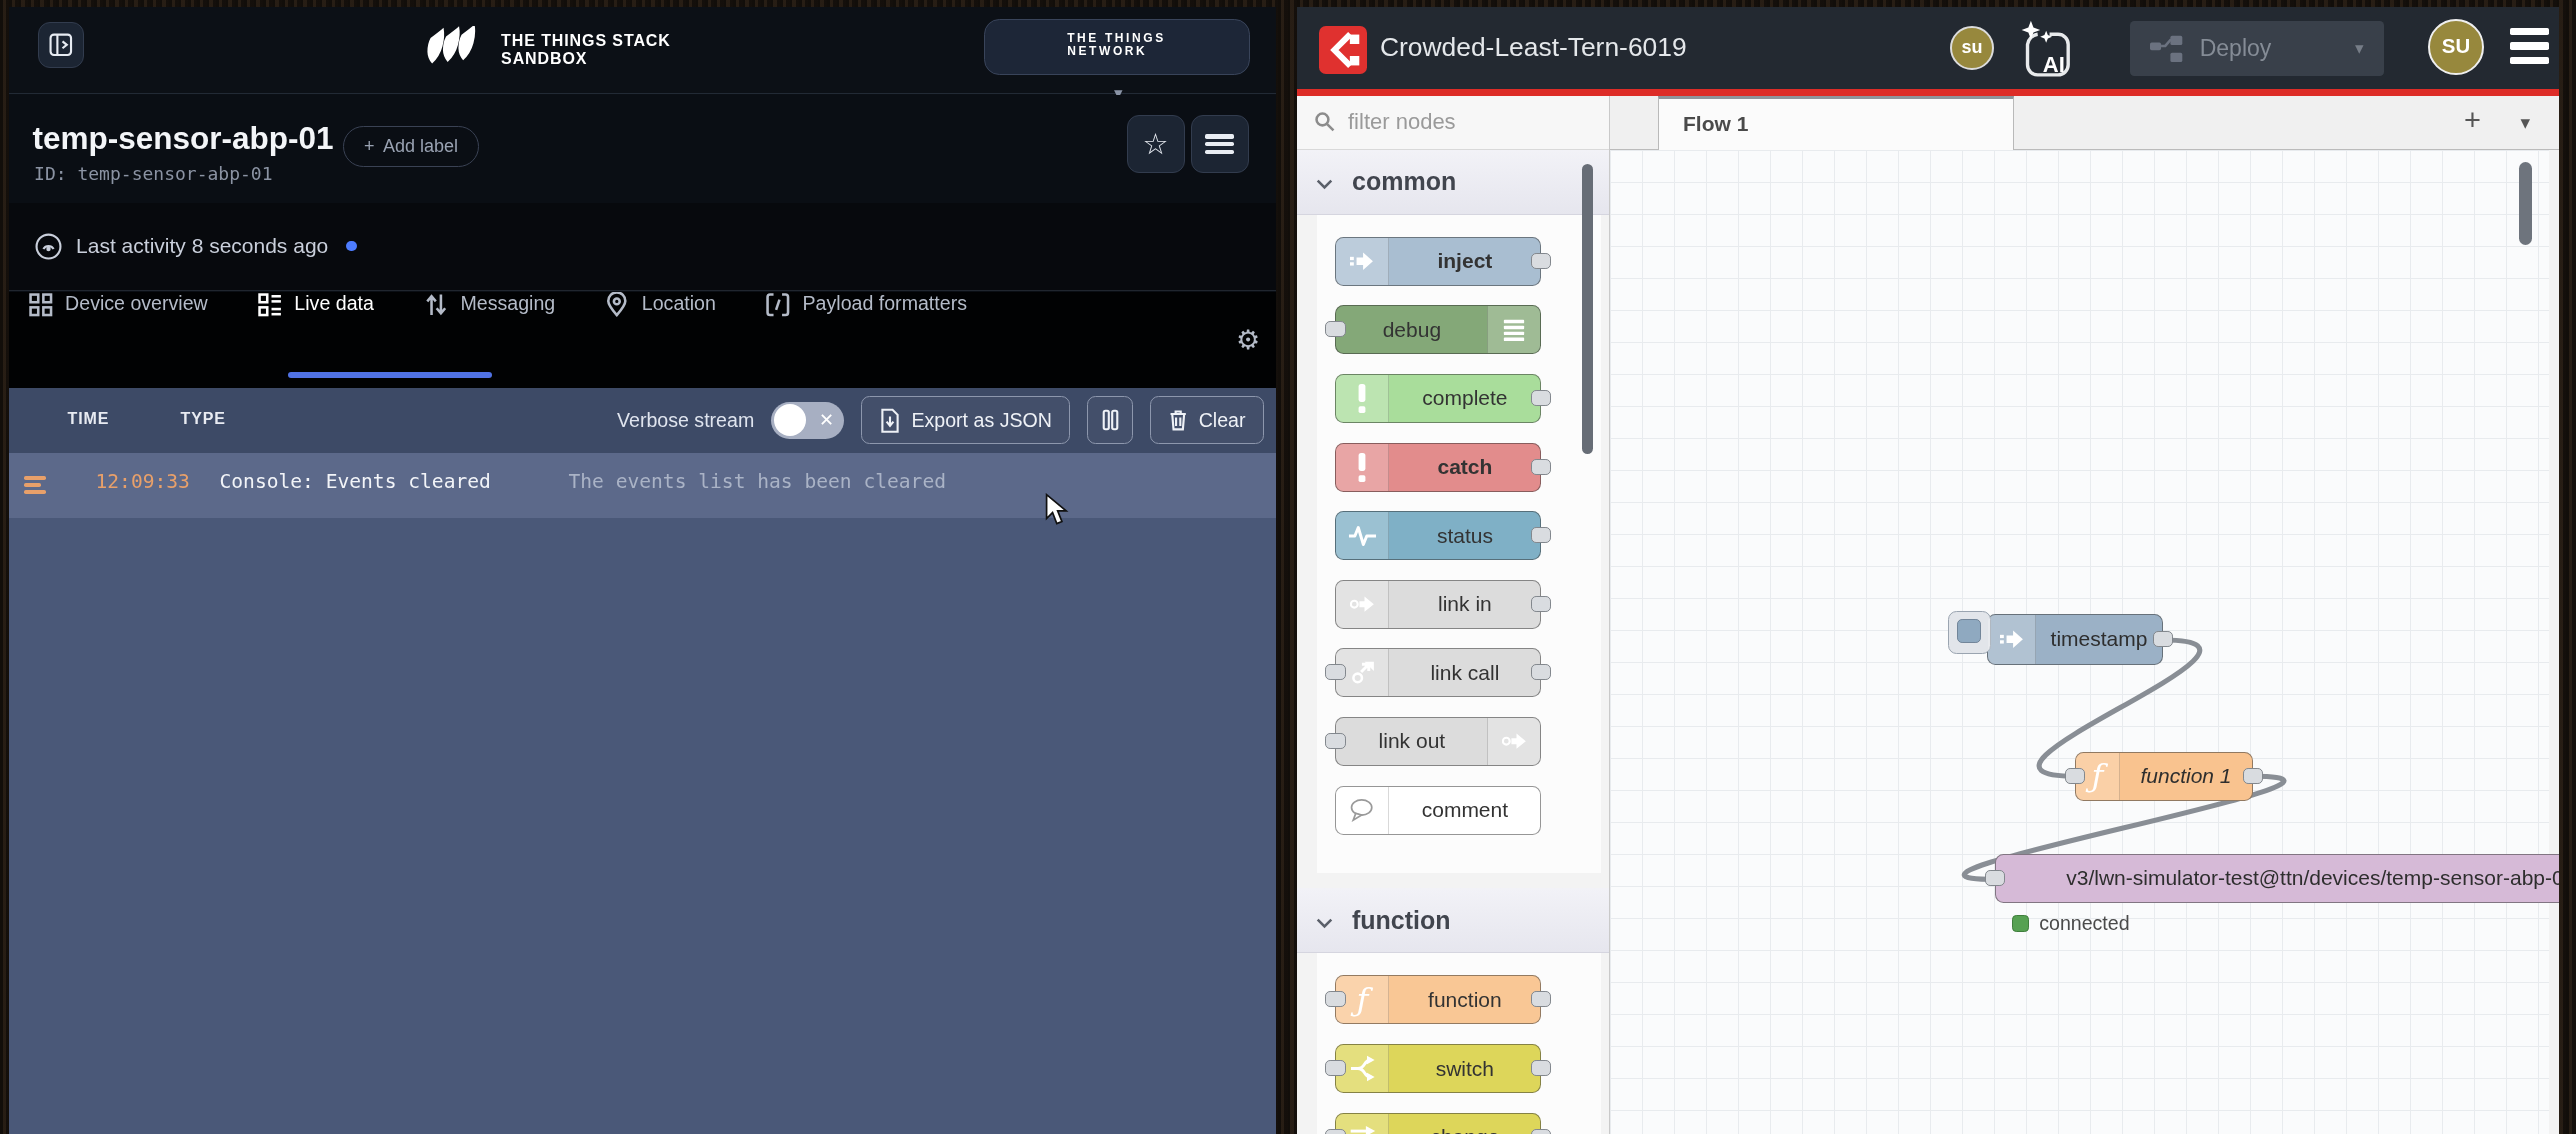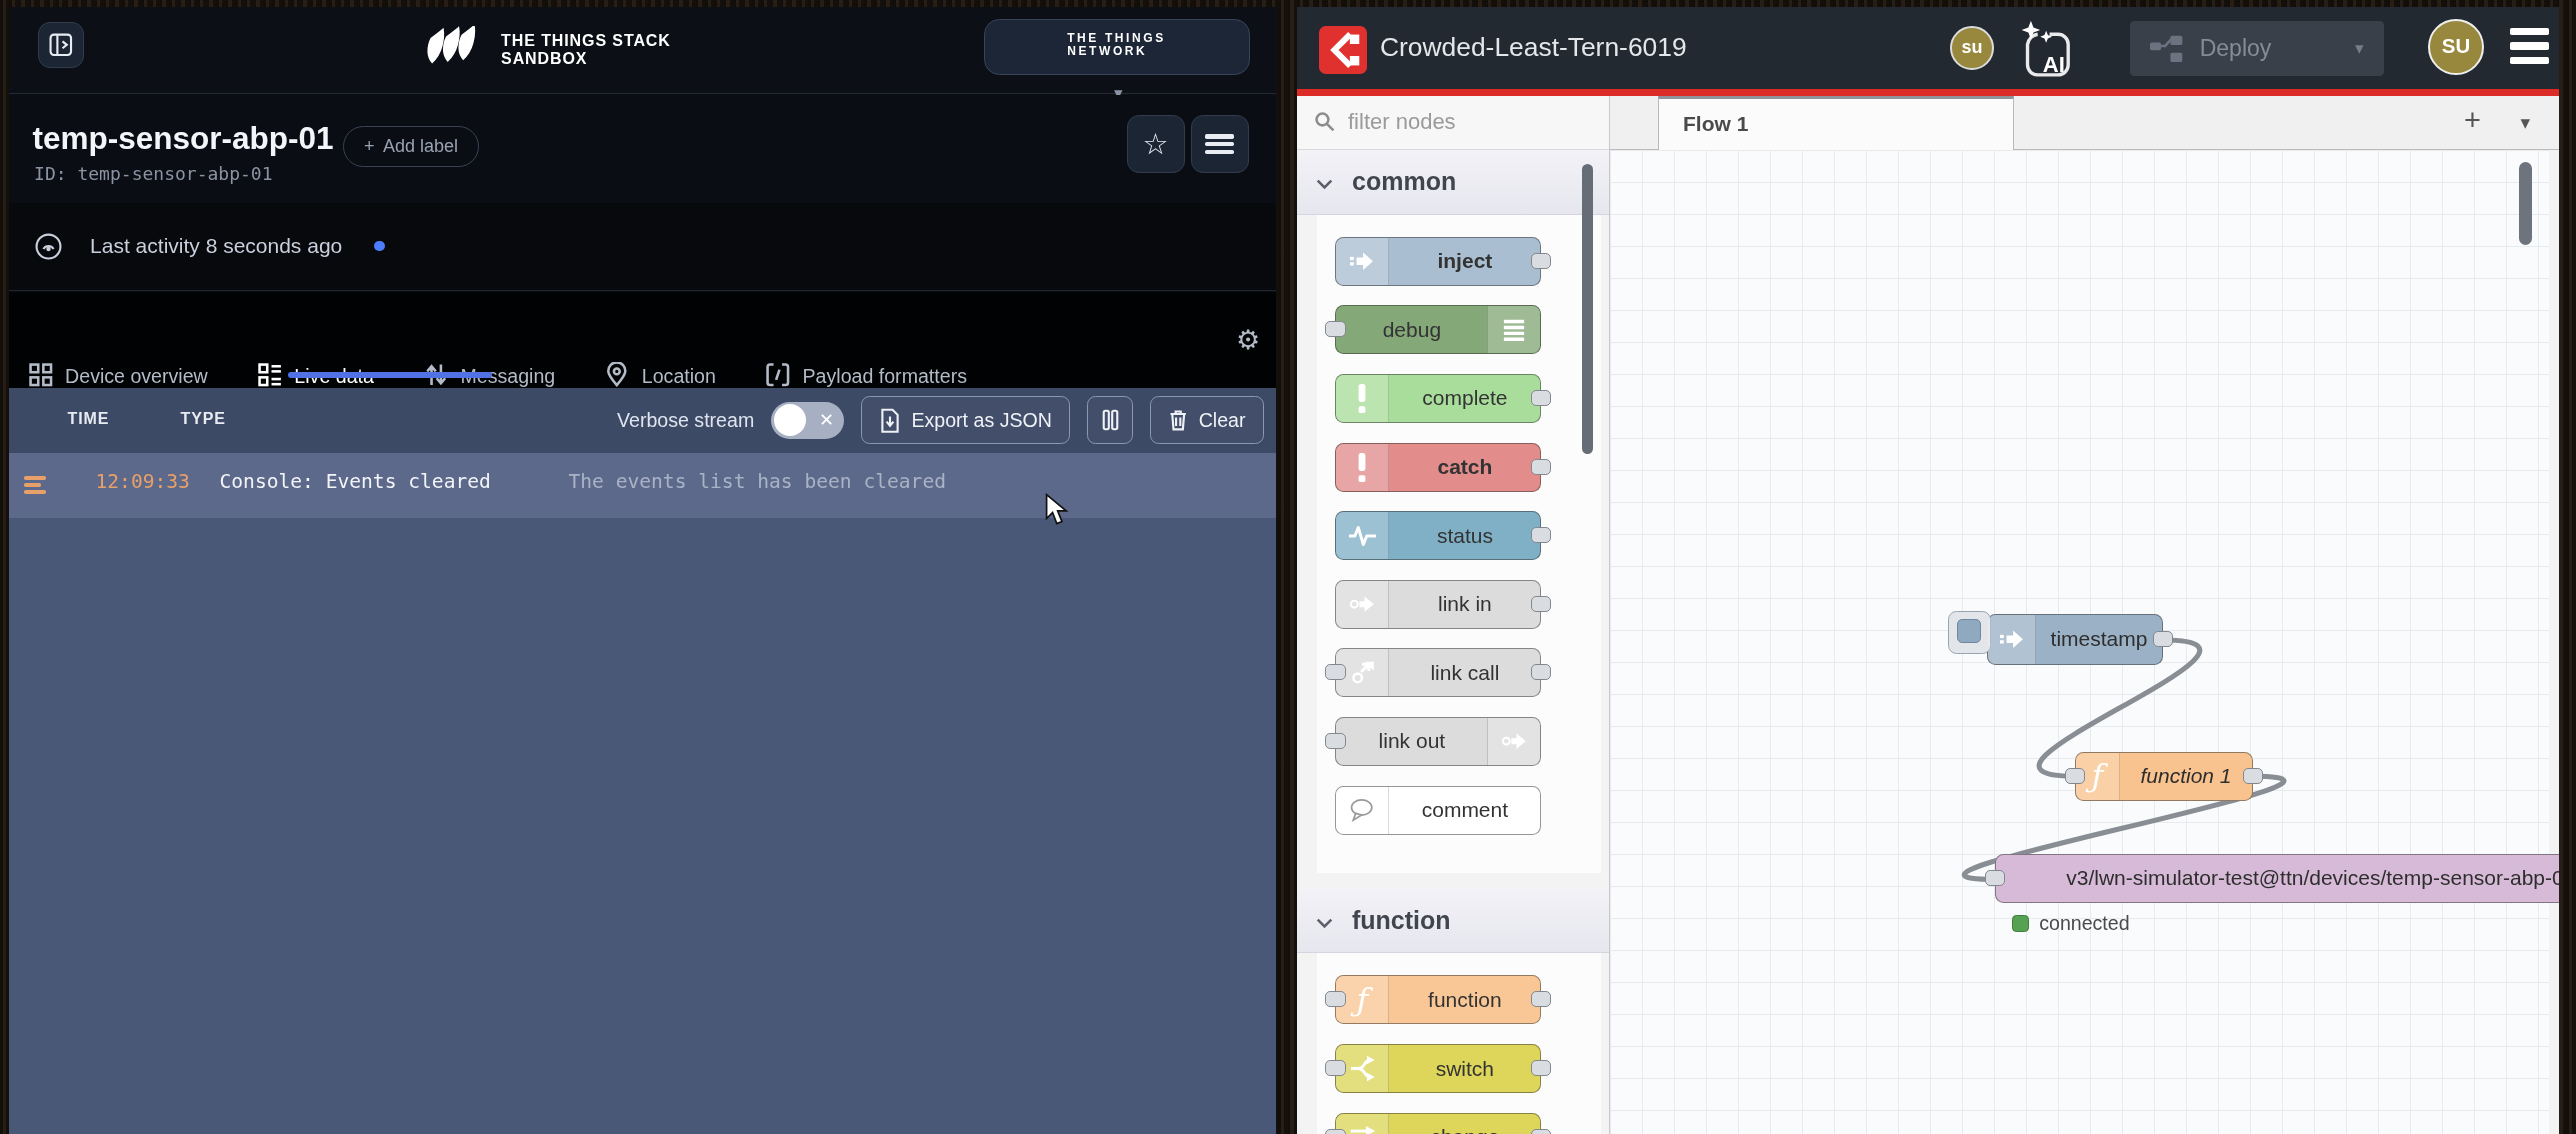--- a/index.html
+++ b/index.html
@@ -19,26 +19,26 @@
   .ttn-text { color:#fff; font-size:12px; font-weight:bold; letter-spacing:2.6px; line-height:13.6px; }
   .chev-down { color:#8a94a6; font-size:17px; margin-left:3.4px; }
 
   .device-sec { position:absolute; left:0; top:88px; width:100%; height:220px; background:#0a0e14; }
   #device-title { position:absolute; left:24px; top:25.6px; font-size:31.5px; font-weight:bold; color:#f3f5f8; }
   #add-label-pill { position:absolute; left:334px; top:31px; height:41px; padding:0 20.4px; border:0.9px solid #3a4254; border-radius:20.4px; color:#99a2b2; font-size:18px; display:flex; align-items:center; gap:8.5px; cursor:pointer; background:transparent; }
   #device-id { position:absolute; left:25.6px; top:68px; font-family:"DejaVu Sans Mono", monospace; font-size:18px; color:#8b93a3; }
   #star-btn { left:1118px; top:20.4px; width:58px; height:58px; font-size:29px; }
   #menu-btn { left:1182px; top:20.4px; width:58px; height:58px; }
   .bars3 span { display:block; width:29px; height:4.3px; background:#e9edf3; border-radius:1.7px; margin:3.4px 0; }
-  .activity-row { position:absolute; left:0; top:-64px; height:60px; width:100%; display:flex; align-items:center; padding-left:25.6px; gap:27px; color:#c9cfdb; font-size:21px; }
+  .activity-row { position:absolute; left:0; top:-64px; height:60px; width:100%; display:flex; align-items:center; padding-left:25.6px; gap:13px; color:#c9cfdb; font-size:21px; }
   .blue-dot { width:10.2px; height:10.2px; border-radius:50%; background:#4d7cfe; margin-left:5.1px; }
   .tts-activity-bg { position:absolute; left:0; top:196px; width:100%; height:88px; background:#07090d; border-bottom:0.9px solid #20262f; }
 
   .tts-tabs { position:absolute; left:0; top:285px; width:100%; height:96px; background:#010203; display:flex; align-items:center; padding-left:19px; gap:49px; }
-  .tts-tab { display:flex; align-items:flex-end; gap:12px; color:#b4bbc8; font-size:19.6px; cursor:pointer; position:relative; height:100%; }
+  .tts-tab { display:flex; align-items:flex-start; gap:12px; color:#b4bbc8; font-size:19.6px; cursor:pointer; position:relative; height:100%; }
   .tts-tab.active { color:#fff; }
   .tab-underline { position:absolute; left:279px; top:365px; width:204px; height:6px; border-radius:3.4px; background:#5072e4; }
   #tabs-gear { position:absolute; right:15.3px; top:50%; transform:translateY(-50%); font-size:27px; color:#b4bbc8; cursor:pointer; }
 
   .stream-toolbar { position:absolute; left:0; top:381px; width:100%; height:65px; background:#3d4a66; }
   .col-head { position:absolute; top:22px; color:#e8ebf2; font-size:16px; font-weight:bold; letter-spacing:0.9px; }
   #col-time { left:59px; } #col-type { left:172px; }
   .tb-right { position:absolute; right:12px; top:0; height:100%; display:flex; align-items:center; gap:17px; }
   #verbose-label { color:#dfe4ee; font-size:19.6px; }
   .toggle { width:73px; height:37px; border-radius:19px; background:#a7afc2; position:relative; cursor:pointer; }

